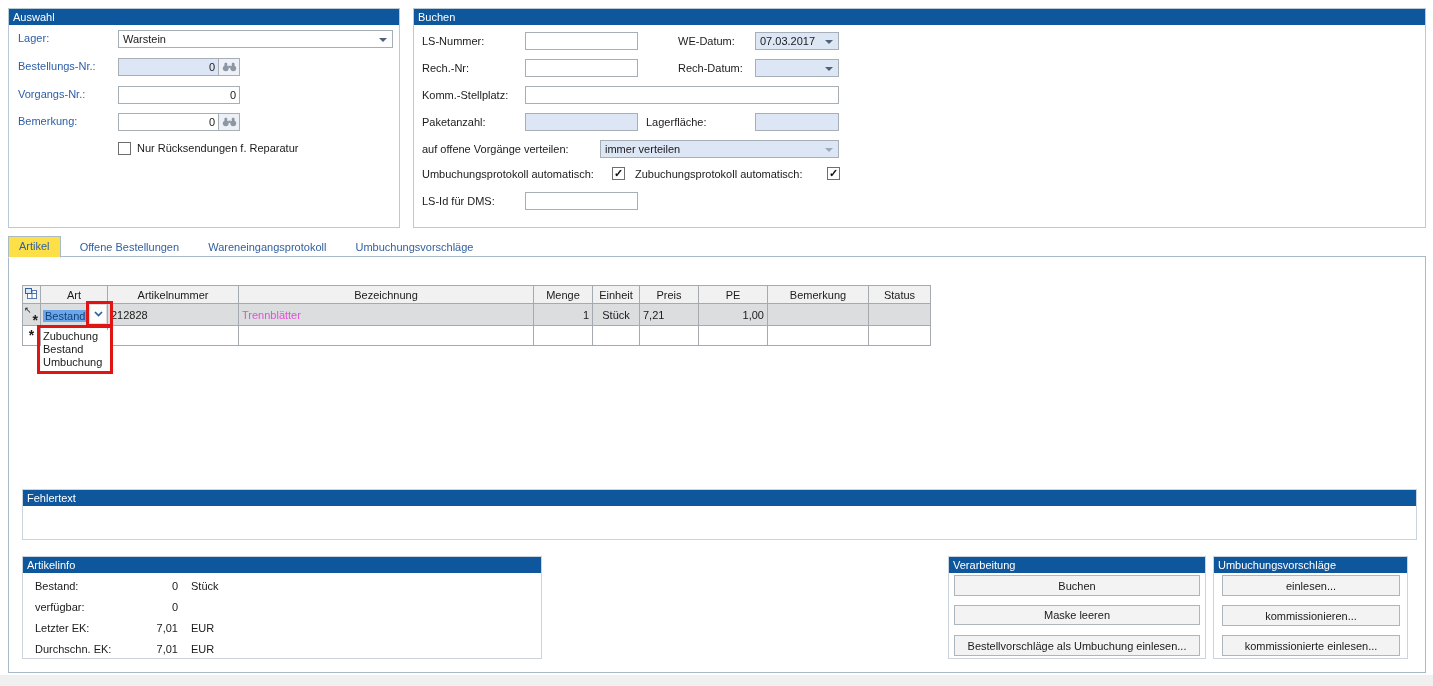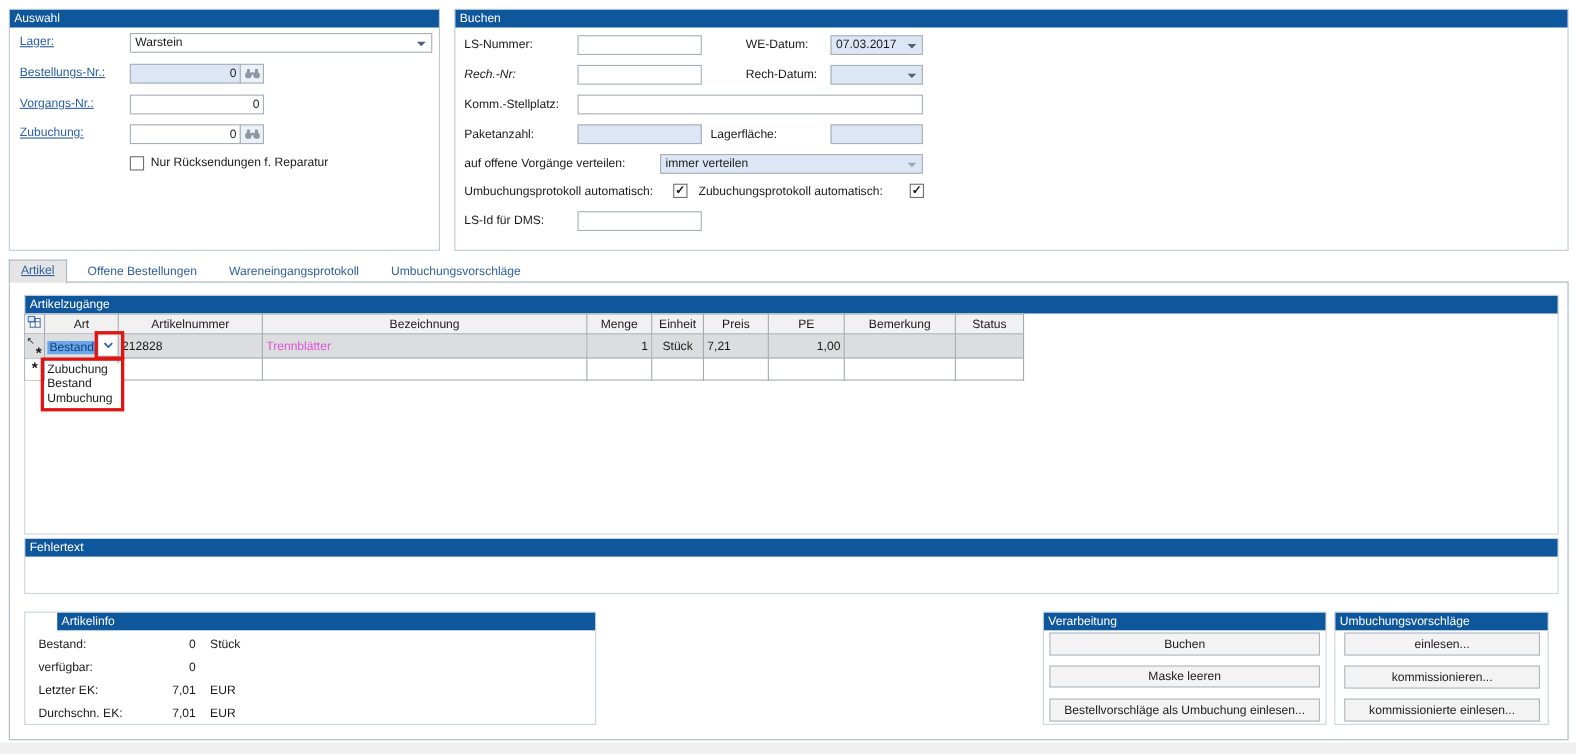--- a/index.html
+++ b/index.html
@@ -2,42 +2,42 @@
 <html><head>
 <meta charset="utf-8">
 <style>
   html,body{margin:0;padding:0;background:#fff;}
   #app{position:relative;width:1433px;height:686px;background:#fff;overflow:hidden;
        font-family:"Liberation Sans",sans-serif;font-size:11px;color:#1a1a1a;}
   .panel{position:absolute;background:#fff;border:1px solid #b9c9d6;box-sizing:border-box;}
   .ptitle{height:16px;line-height:16px;background:#0f579d;color:#fff;padding:0 4px;
           font-size:11px;white-space:nowrap;overflow:hidden;}
   .lbl{position:absolute;white-space:nowrap;font-size:11px;}
-  .link{color:#2b5ea7;text-decoration:underline;}
+  .link{color:#2b5ea7;}
   .tinput{position:absolute;border:1px solid #a6aeb6;background:#fff;box-sizing:border-box;
           font-family:"Liberation Sans",sans-serif;font-size:11px;padding:0 3px;margin:0;color:#1a1a1a;}
   .tinput.blue{background:#dce6f5;}
   .tinput.num{text-align:right;}
   .combo{position:absolute;border:1px solid #a6aeb6;box-sizing:border-box;background:#fff;
          font-size:11px;line-height:16px;padding-left:4px;white-space:nowrap;}
   .combo.blue{background:#dce6f5;}
   .arr{position:absolute;right:5px;top:7px;width:0;height:0;
        border-left:4px solid transparent;border-right:4px solid transparent;border-top:4px solid #4f6178;}
   .arr.dim{border-top-color:#9aaabb;}
   .iconbtn{position:absolute;border:1px solid #a6aeb6;background:#edf1f7;box-sizing:border-box;
            display:flex;align-items:center;justify-content:center;}
   .cb{position:absolute;width:13px;height:13px;border:1px solid #6e6e6e;background:#fff;
       box-sizing:border-box;font-size:11px;line-height:11px;text-align:center;font-weight:bold;color:#111;}
   .btn{position:absolute;background:#f3f3f3;border:1px solid #aeb6bd;box-sizing:border-box;
        font-size:11px;display:flex;align-items:center;justify-content:center;cursor:default;color:#1a1a1a;}
   .tabs{position:absolute;left:8px;top:236px;width:1418px;height:20px;border-bottom:1px solid #c5cfd8;}
   .tab{position:relative;display:inline-block;height:19px;line-height:19px;padding:0 10px;
        margin-right:6px;color:#33609f;vertical-align:bottom;}
-  .tab.active{background:#e5e5e5;border:1px solid #a9b9c6;border-bottom:1px solid #fff;
-       height:20px;margin-bottom:-1px;z-index:2;text-decoration:underline;}
+  .tab.active{background:#fde047;border:1px solid #a9b9c6;border-bottom:1px solid #fff;
+       height:20px;margin-bottom:-1px;z-index:2;}
   .contentbox{position:absolute;left:8px;top:256px;width:1418px;height:417px;
        border:1px solid #a9b9c6;background:#fff;box-sizing:border-box;}
   #grid{position:absolute;left:22px;top:285px;border-collapse:collapse;table-layout:fixed;background:#fff;}
   #grid td{border:1px solid #a4aaaf;font-size:11px;padding:0 3px;overflow:hidden;white-space:nowrap;box-sizing:border-box;}
   #grid tr.hdr td{background:#f1f1f1;text-align:center;height:18px;color:#1a1a1a;}
   #grid tr.r1 td{background:#dcddde;height:22px;}
   #grid tr.r2 td{background:#fff;height:20px;}
   #grid td.mark{background:#f1f1f1;text-align:center;padding:0;position:relative;}
   #grid td.editor{background:#fff;padding:0;position:relative;}
   .selTxt{display:inline-block;margin:2px 0 0 2px;padding:0 2px;background:#6ba6e8;color:#12407e;}
@@ -71,21 +71,21 @@
           <rect x="2.6" y="0.5" width="3" height="4" rx="1"></rect>
           <rect x="10.4" y="0.5" width="3" height="4" rx="1"></rect>
           <circle cx="4" cy="6.4" r="3.1"></circle>
           <circle cx="12" cy="6.4" r="3.1"></circle>
           <rect x="6.6" y="3.6" width="2.8" height="2.4"></rect>
         </g>
       </svg>
   </div>
   <div class="lbl link" style="left:18px;top:88px;">Vorgangs-Nr.:</div>
   <input class="tinput num" style="left: 118px; top: 86px; width: 122px; height: 18px;" value="0">
-  <div class="lbl link" style="left:18px;top:115px;">Zubuchung:</div>
+  <div class="lbl link" style="left:18px;top:115px;">Bemerkung:</div>
   <input class="tinput num" style="left: 118px; top: 113px; width: 101px; height: 18px;" value="0">
   <div class="iconbtn" style="left:218px;top:113px;width:22px;height:18px;">
     <svg width="15" height="10" viewBox="0 0 16 10">
         <g fill="#8c97a3">
           <rect x="2.6" y="0.5" width="3" height="4" rx="1"></rect>
           <rect x="10.4" y="0.5" width="3" height="4" rx="1"></rect>
           <circle cx="4" cy="6.4" r="3.1"></circle>
           <circle cx="12" cy="6.4" r="3.1"></circle>
           <rect x="6.6" y="3.6" width="2.8" height="2.4"></rect>
         </g>
@@ -97,21 +97,21 @@
   <div class="panel" style="left:413px;top:8px;width:1013px;height:220px;">
     <div class="ptitle">Buchen</div>
   </div>
   <div class="lbl" style="left:422px;top:35px;text-align:center;">LS-Nummer:</div>
   <input class="tinput" style="left: 525px; top: 32px; width: 113px; height: 18px;" value="">
   <div class="lbl" style="left:678px;top:35px;">WE-Datum:</div>
   <div class="combo blue" style="left:755px;top:32px;width:84px;height:18px;">
     <span>07.03.2017</span>
     <span class="arr"></span>
   </div>
-  <div class="lbl" style="left:422px;top:62px;font-style:italic;">Rech.-Nr:</div>
+  <div class="lbl" style="left:422px;top:62px;">Rech.-Nr:</div>
   <input class="tinput" style="left: 525px; top: 59px; width: 113px; height: 18px;" value="">
   <div class="lbl" style="left:678px;top:62px;">Rech-Datum:</div>
   <div class="combo blue" style="left:755px;top:59px;width:84px;height:18px;">
     <span></span>
     <span class="arr"></span>
   </div>
   <div class="lbl" style="left:422px;top:89px;">Komm.-Stellplatz:</div>
   <input class="tinput" style="left: 525px; top: 86px; width: 314px; height: 18px;" value="">
   <div class="lbl" style="left:422px;top:116px;">Paketanzahl:</div>
   <input class="tinput blue" style="left: 525px; top: 113px; width: 113px; height: 18px;" value="">
@@ -131,23 +131,20 @@
 
   <div class="tabs">
     <span class="tab active">Artikel</span>
     <span class="tab">Offene Bestellungen</span>
     <span class="tab">Wareneingangsprotokoll</span>
     <span class="tab">Umbuchungsvorschläge</span>
   </div>
 
   <div class="contentbox"></div>
 
-  <div class="panel" style="left:22px;top:268px;width:1395px;height:218px;border-color:#c9d4de;">
-    <div class="ptitle">Artikelzugänge</div>
-  </div>
 
   <table id="grid">
     <colgroup>
       <col style="width:18px">
         <col style="width:67px">
         <col style="width:131px">
         <col style="width:295px">
       <col style="width:59px">
         <col style="width:47px">
         <col style="width:59px">
@@ -219,21 +216,21 @@
     <div class="opt">Bestand</div>
     <div class="opt">Umbuchung</div>
   </div>
   <div class="redbox" style="left:86px;top:301px;width:27px;height:26px;"></div>
   <div class="redbox" style="left:37px;top:325px;width:76px;height:49px;"></div>
 
   <div class="panel" style="left:22px;top:489px;width:1395px;height:51px;border-color:#c9d4de;">
     <div class="ptitle">Fehlertext</div>
   </div>
 
-  <div class="panel" style="left:22px;top:556px;width:520px;height:103px;border-color:#c9d4de;padding-left:29px;">
+  <div class="panel" style="left:22px;top:556px;width:520px;height:103px;border-color:#c9d4de;">
     <div class="ptitle">Artikelinfo</div>
     <div class="lbl" style="left:12px;top:23px;">Bestand:</div>
     <div class="lbl" style="left:90px;top:23px;width:65px;text-align:right;">0</div>
     <div class="lbl" style="left:168px;top:23px;">Stück</div>
     <div class="lbl" style="left:12px;top:44px;">verfügbar:</div>
     <div class="lbl" style="left:90px;top:44px;width:65px;text-align:right;">0</div>
     <div class="lbl" style="left:168px;top:44px;"></div>
     <div class="lbl" style="left:12px;top:65px;">Letzter EK:</div>
     <div class="lbl" style="left:90px;top:65px;width:65px;text-align:right;">7,01</div>
     <div class="lbl" style="left:168px;top:65px;">EUR</div>

